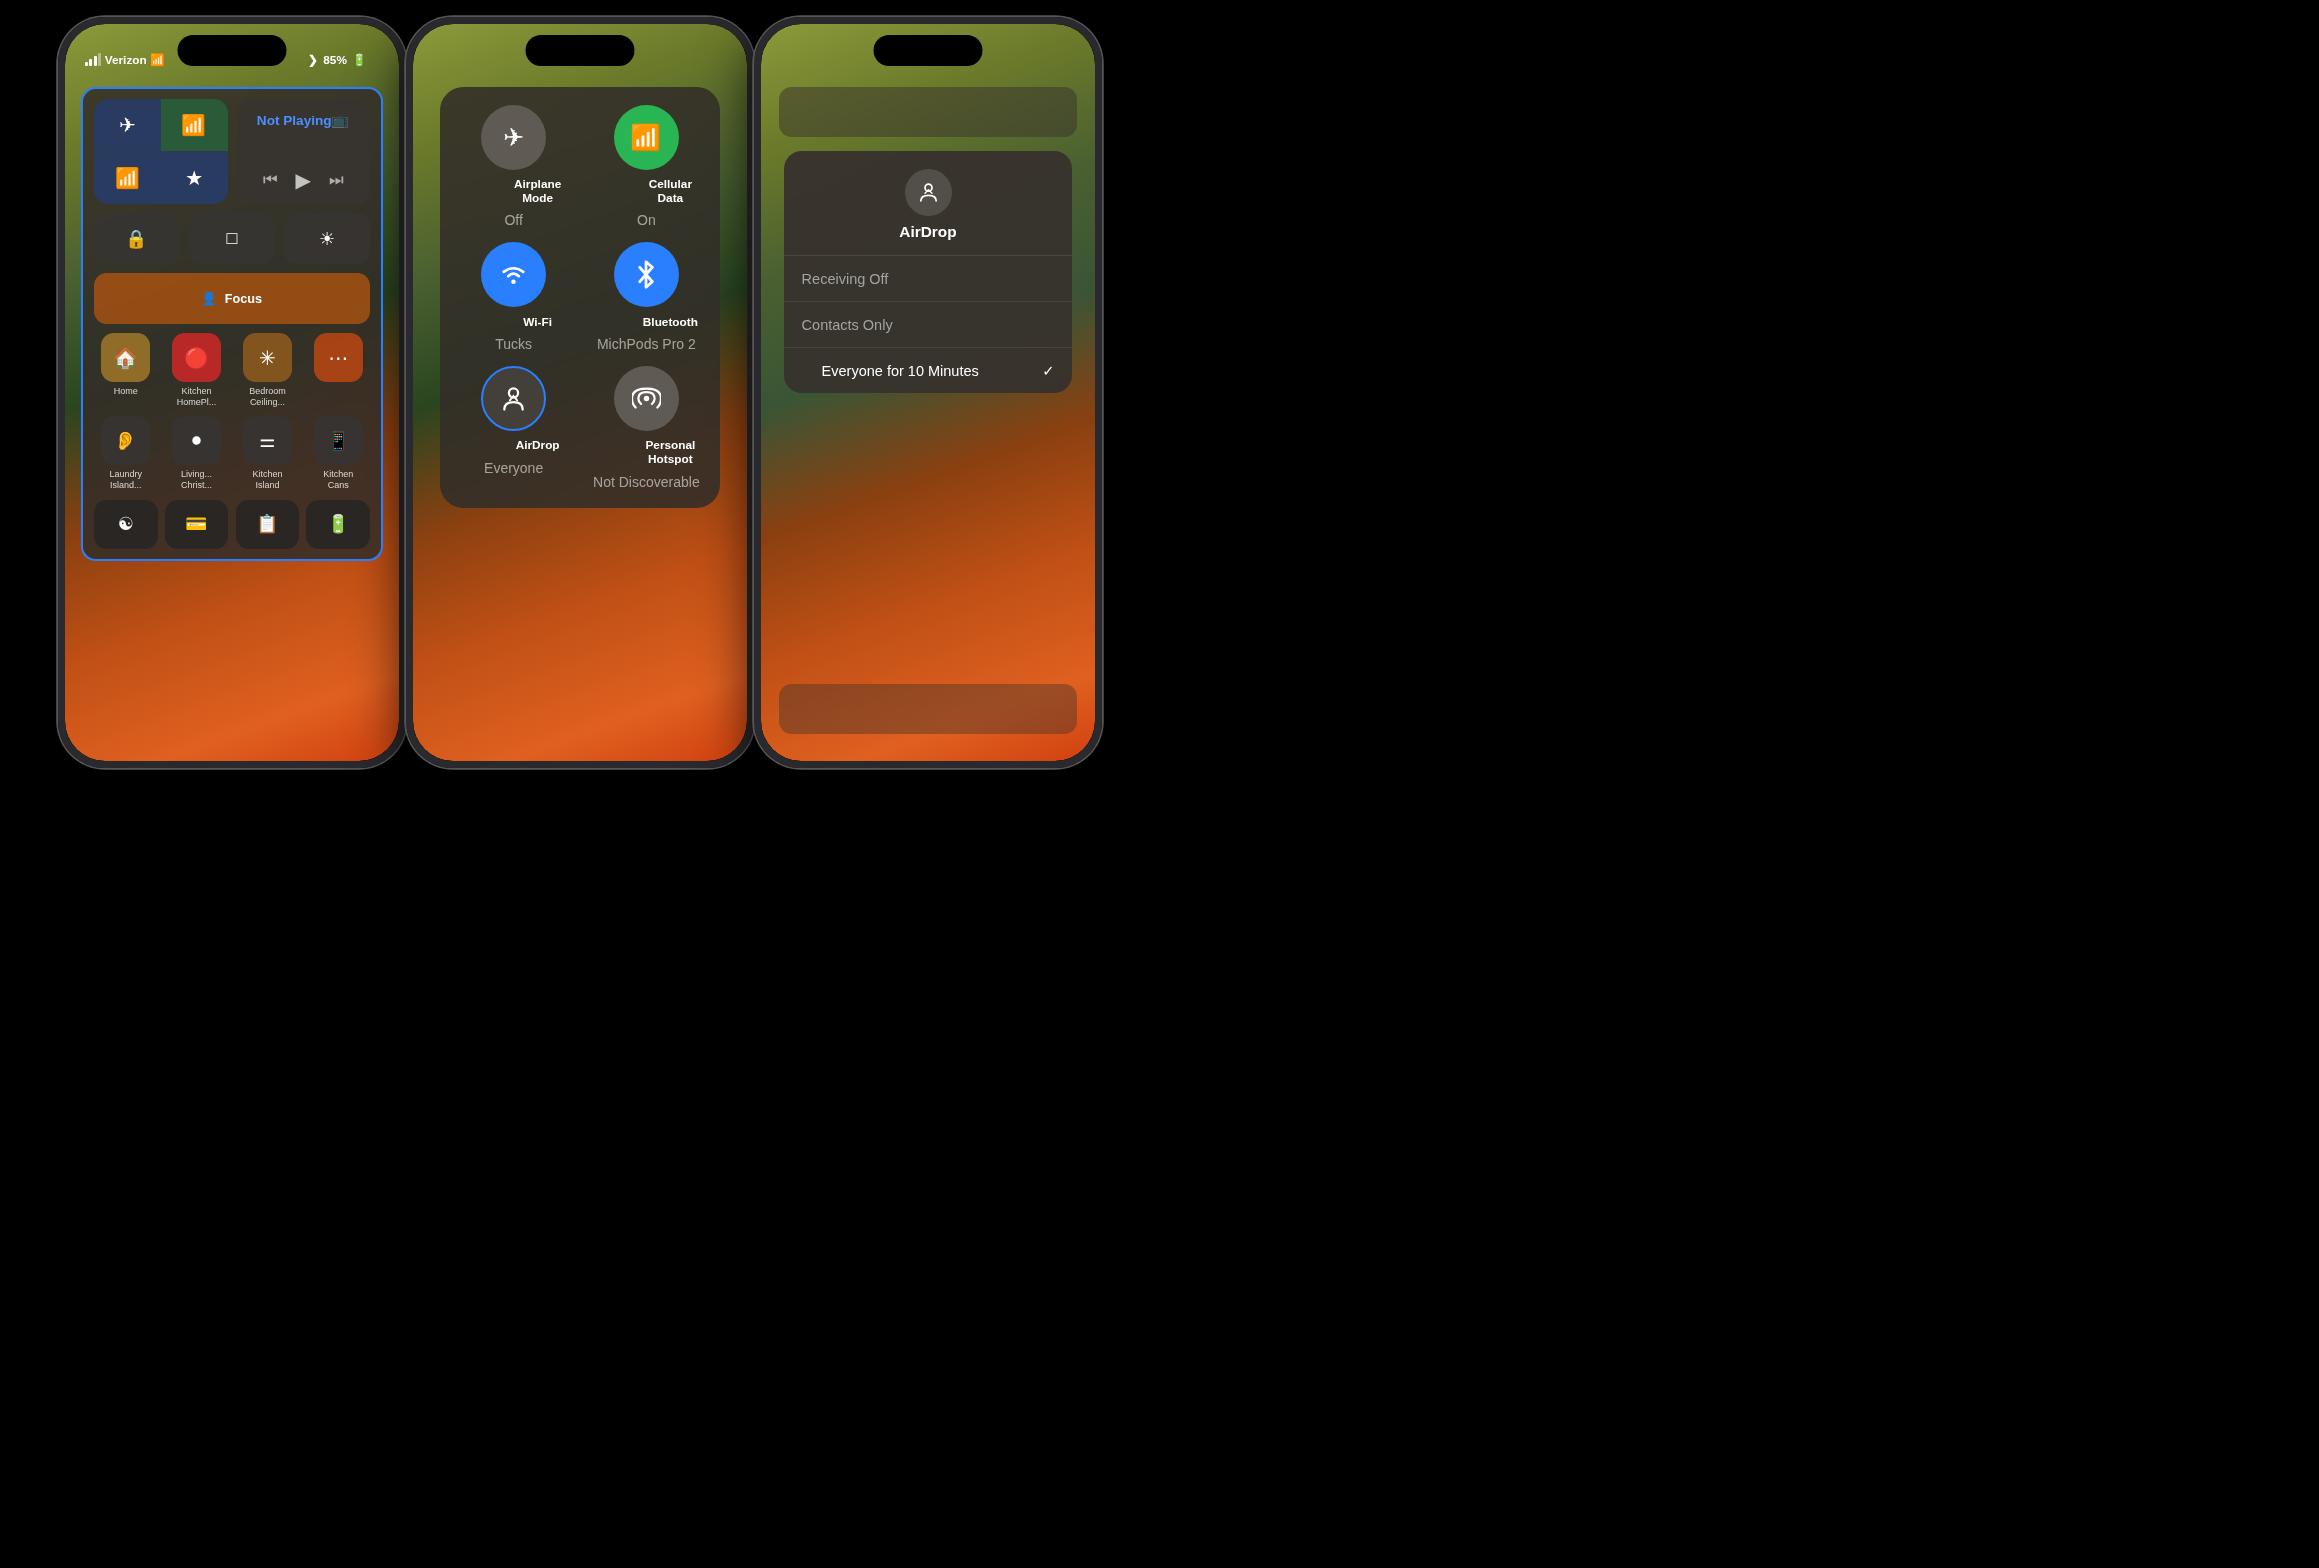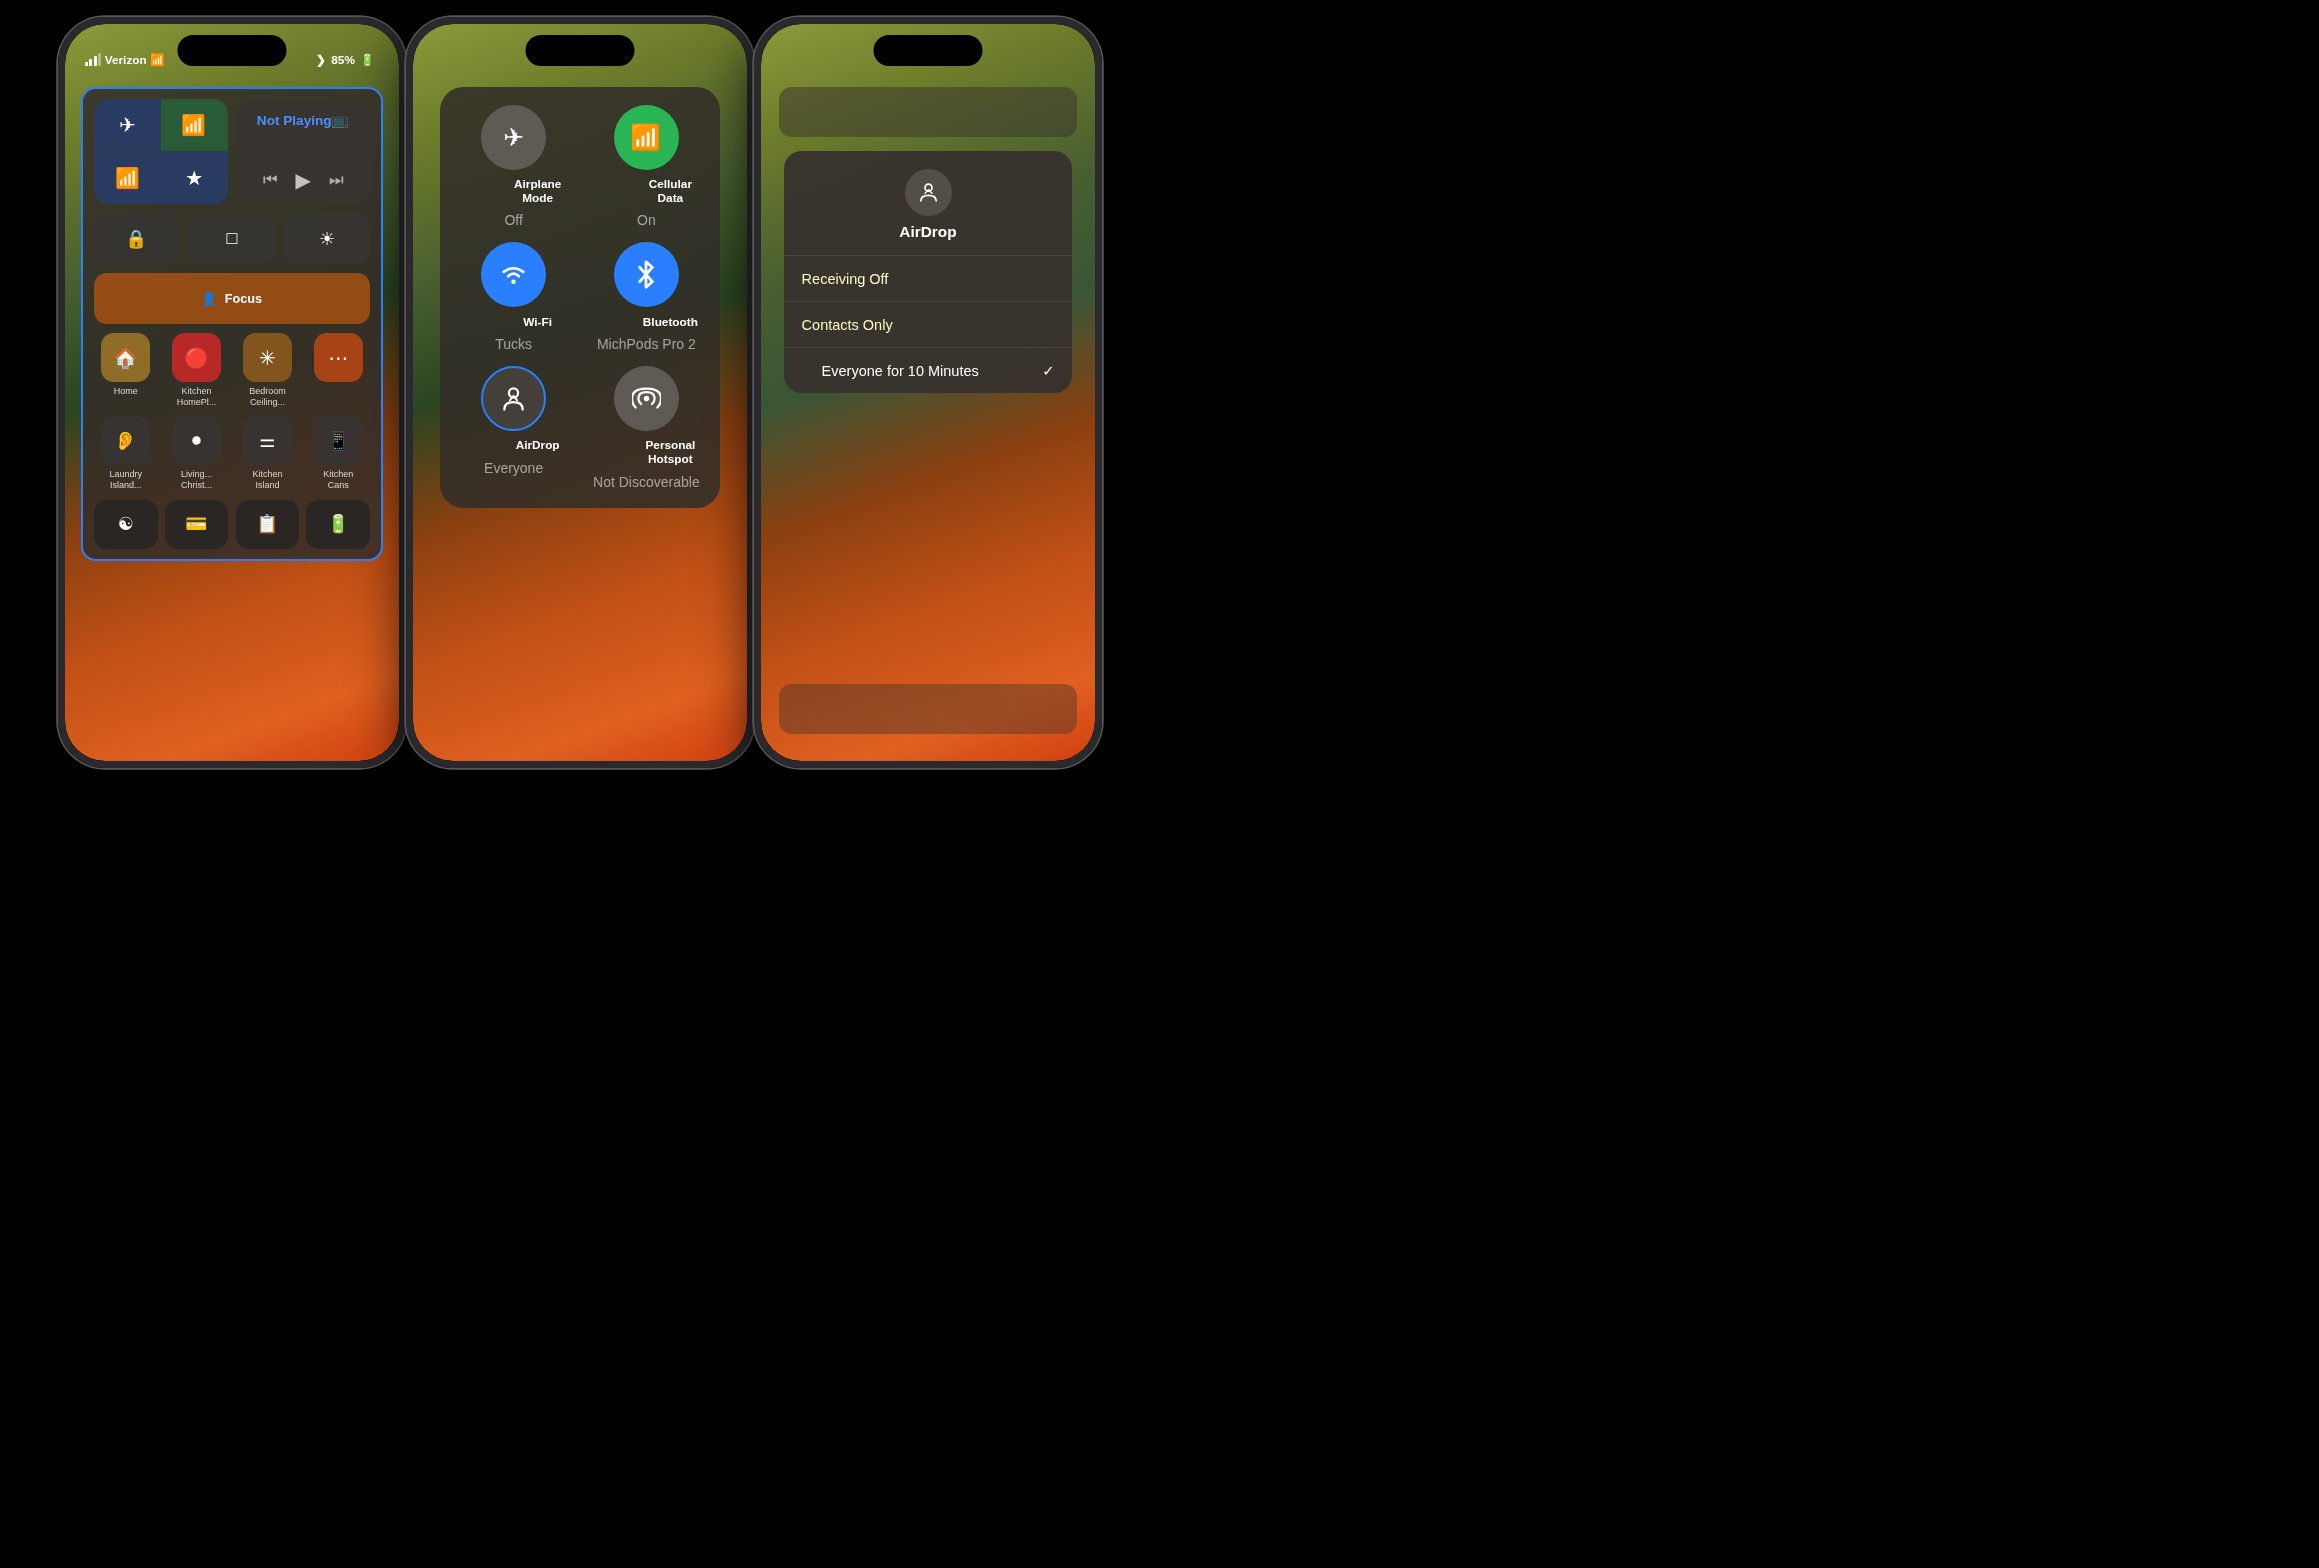--- a/index.html
+++ b/index.html
@@ -56,21 +56,21 @@
       height: 31px;
       background: #000;
       border-radius: 18px;
       z-index: 10;
     }
 
     
     .status-bar {
       position: absolute;
       top: 16.3px;
-      left: 0; right: 4px;
+      left: 0; right: 12px;
       height: 40px;
       display: flex;
       align-items: center;
       justify-content: space-between;
       padding: 0 20px;
       z-index: 5;
       color: #fff;
       font-size: 11.8px;
       font-weight: 600;
     }
@@ -384,21 +384,21 @@
 
     .airdrop-options {
       padding: 0;
     }
     .airdrop-option {
       display: flex;
       align-items: center;
       justify-content: space-between;
       padding: 14.5px 18px;
       border-bottom: 0.9px solid rgba(255,255,255,0.08);
-      color: #fef9c3;
+      color: #a3a3a3;
       font-size: 14.5px;
     }
     .airdrop-option:last-child {
       border-bottom: none;
       border-radius: 0 0 18px 18px;
       margin-left: 20px;
     }
     .airdrop-option.selected { color: #fff; }
     .checkmark { color: #fff; font-size: 14.5px; }
 

